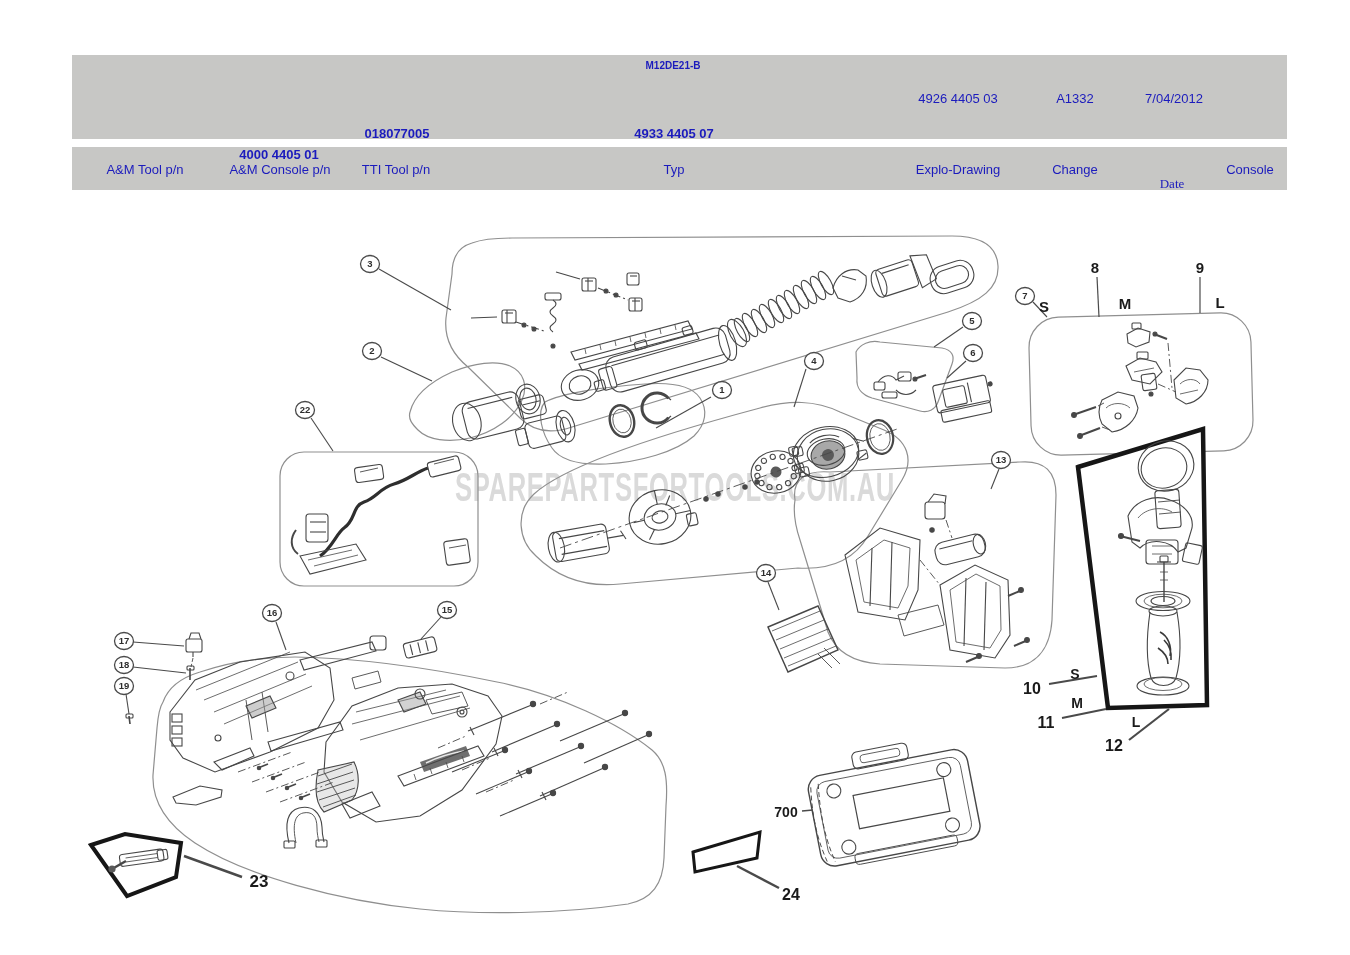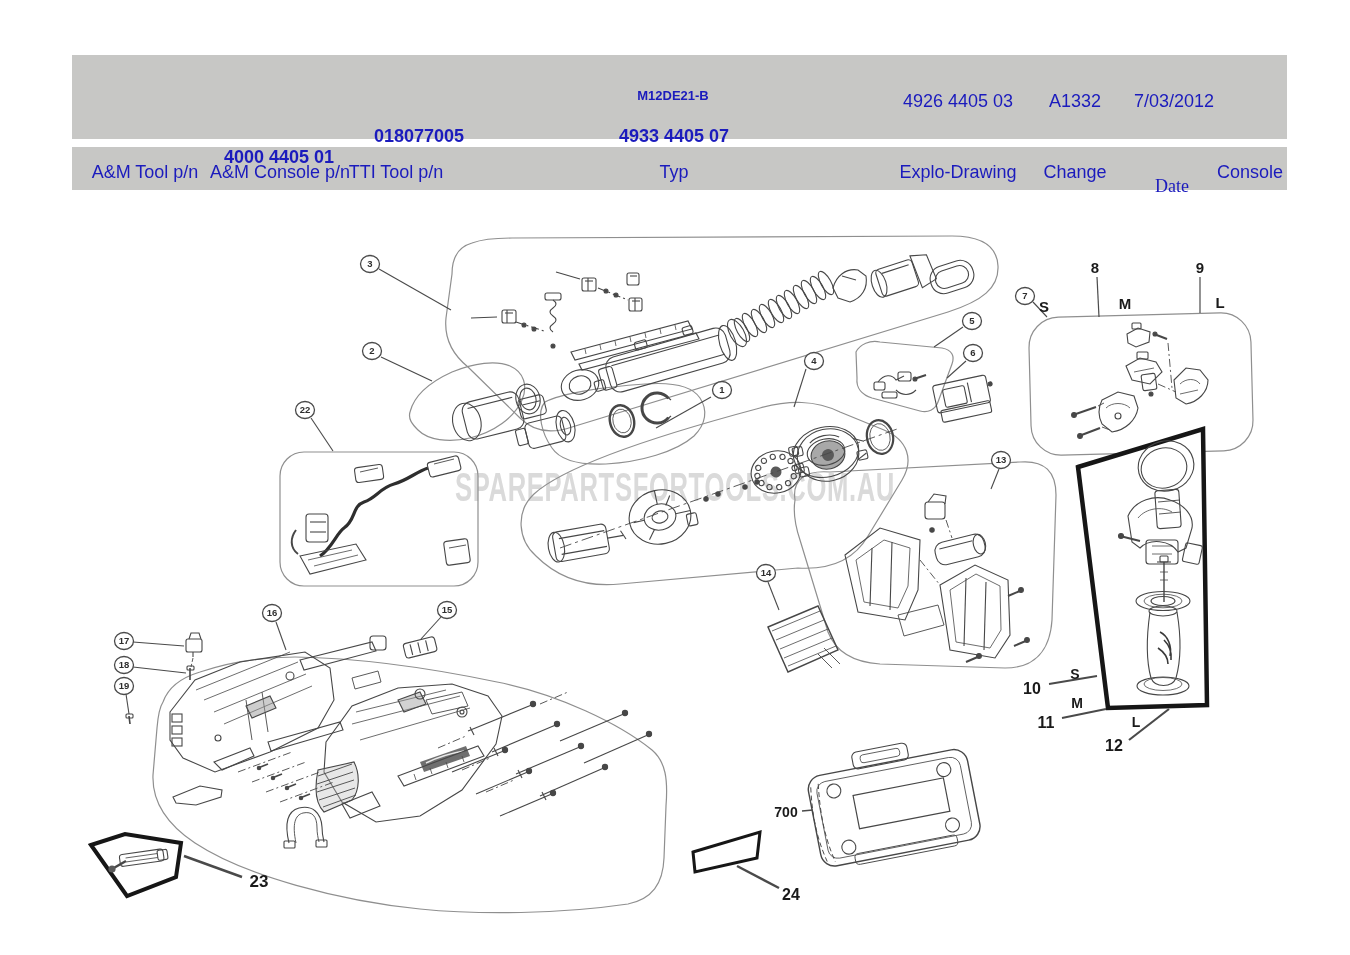--- a/index.html
+++ b/index.html
@@ -1,39 +1,39 @@
 <!DOCTYPE html>
 <html><head>
 <meta charset="utf-8">
 <style>
   html,body{margin:0;padding:0;background:#ffffff;}
   body{width:1350px;height:955px;position:relative;font-family:"Liberation Sans",sans-serif;overflow:hidden;}
   .bar{position:absolute;left:72px;width:1215px;background:#c7c7c5;}
   #bar1{top:55px;height:84px;}
   #bar2{top:147px;height:43px;}
-  .hcell{position:absolute;transform:translateX(-50%);white-space:nowrap;color:#1b1bbd;font-size:18px;}
+  .hcell{position:absolute;transform:translateX(-50%);white-space:nowrap;color:#1b1bbd;font-size:13px;}
   .hbold{font-weight:bold;}
-  .htitle{font-size:13px;font-weight:bold;margin-top:28px;}
+  .htitle{font-size:10px;font-weight:bold;}
   #diagram-svg{position:absolute;left:0;top:0;}
   svg text{font-family:"Liberation Sans",sans-serif;}
 </style>
 </head>
 <body>
 
 <div class="bar" id="bar1"></div>
 <div class="bar" id="bar2"></div>
 <div class="hcell htitle" style="left:673px;top:60px;">M12DE21-B</div>
 <div id="info-row">
     <div class="hcell " style="left: 958px; top: 91px;">4926 4405 03</div>
     <div class="hcell " style="left: 1075px; top: 91px;">A1332</div>
-    <div class="hcell " style="left: 1174px; top: 91px;">7/03/2012</div>
+    <div class="hcell " style="left: 1174px; top: 91px;">7/04/2012</div>
   </div>
 <div id="part-row">
     <div class="hcell hbold" style="left: 279px; top: 126px; margin-top: 21px;">4000 4405 01</div>
-    <div class="hcell hbold" style="left: 419px; top: 126px;">018077005</div>
+    <div class="hcell hbold" style="left: 397px; top: 126px;">018077005</div>
     <div class="hcell hbold" style="left: 674px; top: 126px;">4933 4405 07</div>
   </div>
 <div id="col-row">
     <div class="hcell " style="left: 145px; top: 162px;">A&amp;M Tool p/n</div>
     <div class="hcell " style="left: 280px; top: 162px;">A&amp;M Console p/n</div>
     <div class="hcell " style="left: 396px; top: 162px;">TTI Tool p/n</div>
     <div class="hcell " style="left: 674px; top: 162px;">Typ</div>
     <div class="hcell " style="left: 958px; top: 162px;">Explo-Drawing</div>
     <div class="hcell " style="left: 1075px; top: 162px;">Change</div>
     <div class="hcell " style="left: 1172px; top: 176px; font-family: Liberation Serif, serif;">Date</div>

